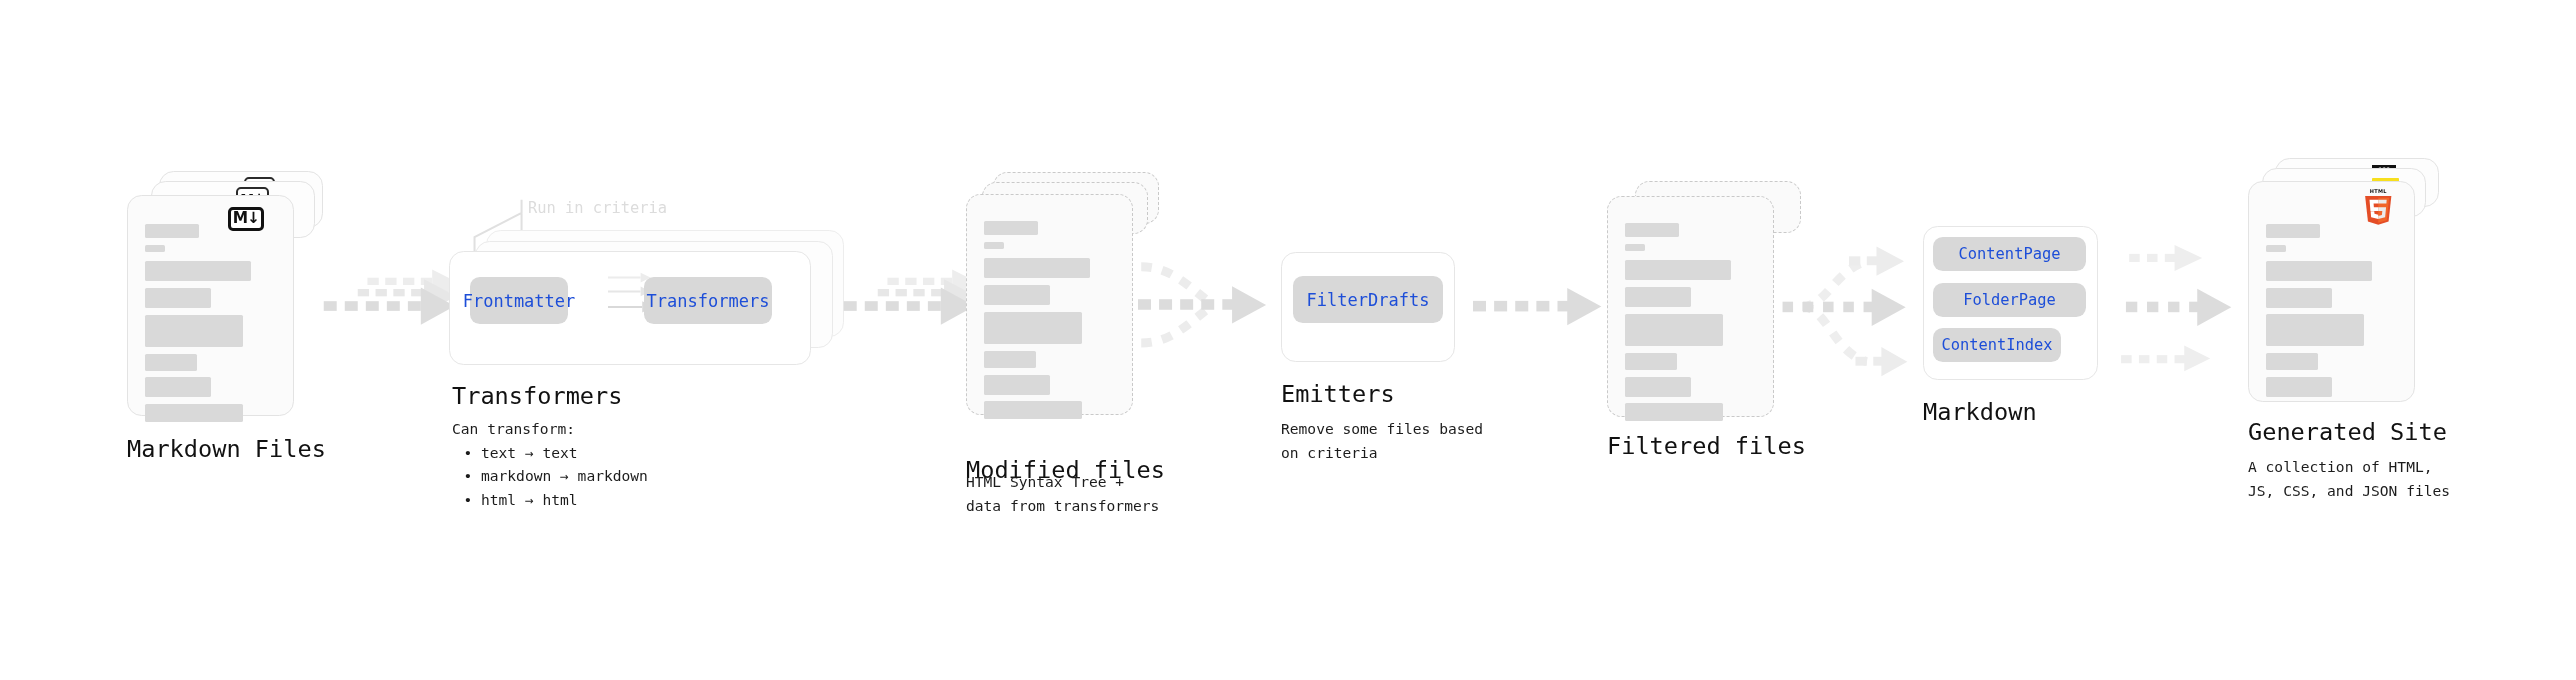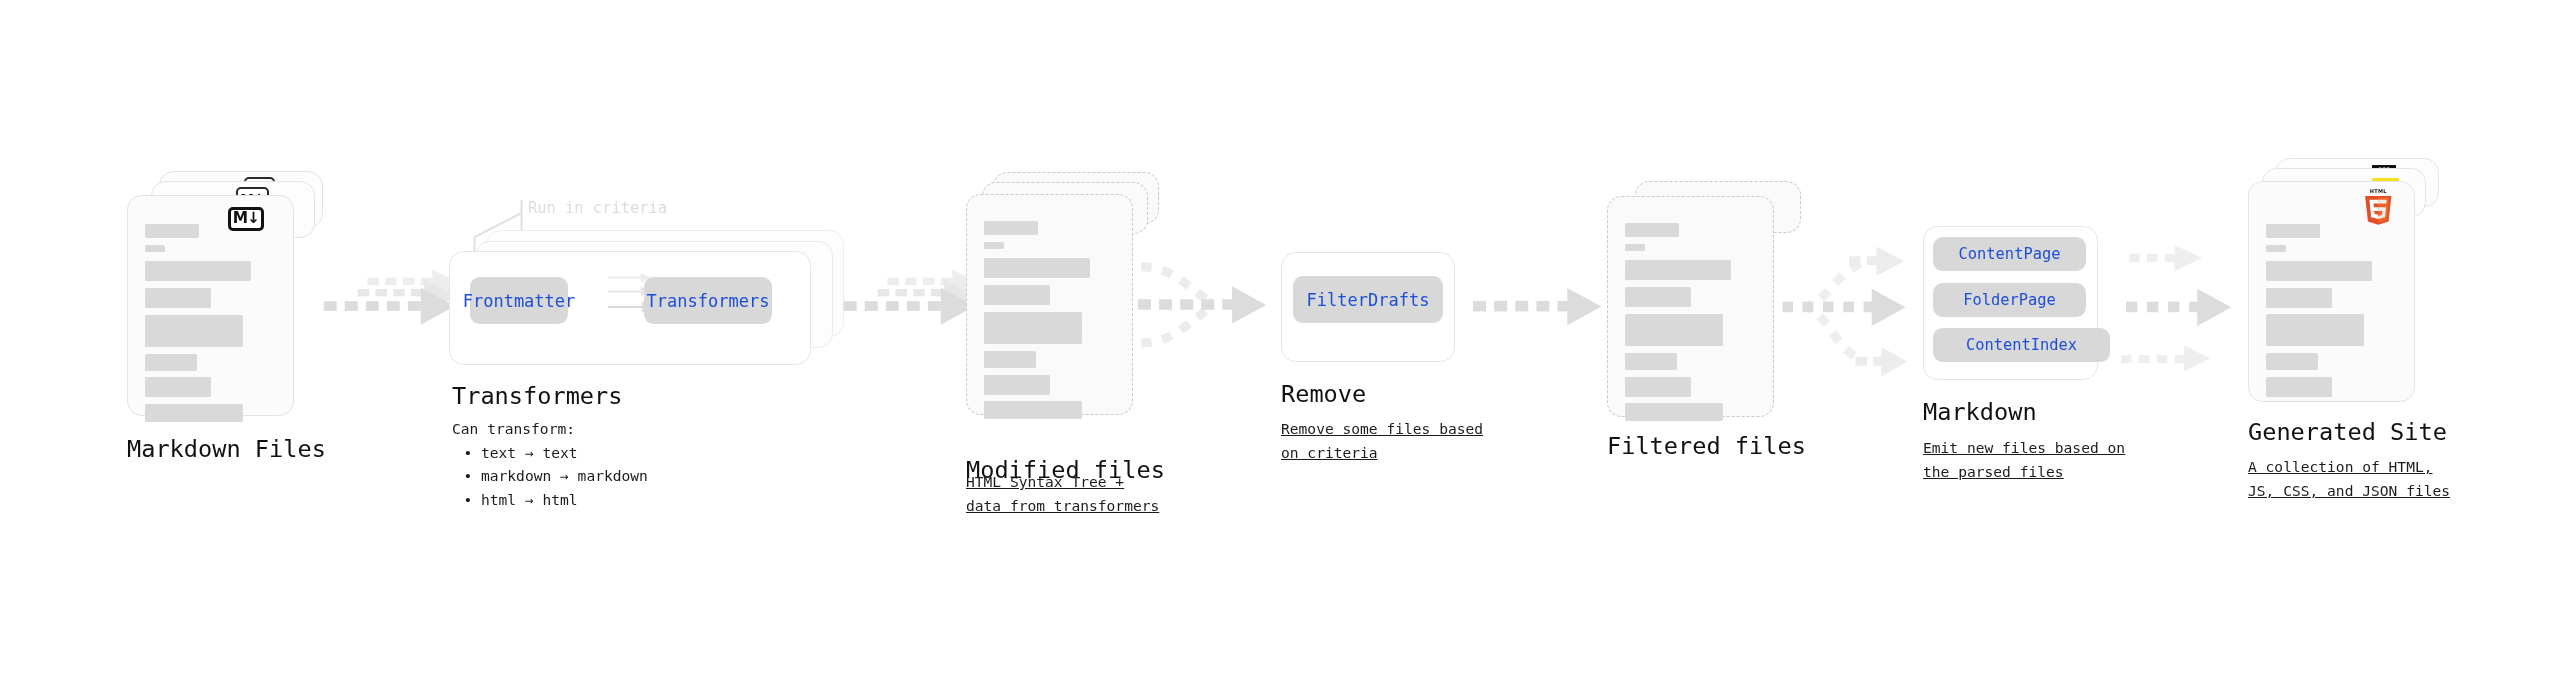--- a/index.html
+++ b/index.html
@@ -88,21 +88,20 @@
     font-family: "DejaVu Sans Mono", "Liberation Mono", monospace;
     letter-spacing: 0px;
   }
   .sub {
     position: absolute;
     font-size: 14.6px;
     line-height: 1.62;
     color: #1c1c1c;
     white-space: pre;
     font-family: "DejaVu Sans Mono", "Liberation Mono", monospace;
-    text-decoration: underline;
   }
   .note {
     position: absolute;
     font-size: 15.4px;
     color: #dcdcdc;
     white-space: nowrap;
     font-family: "DejaVu Sans Mono", "Liberation Mono", monospace;
   }
   .bullets { position: absolute; }
   .blabel { font-size: 14.6px; color: #1c1c1c; white-space: nowrap; line-height: 1.62; }
@@ -263,21 +262,21 @@
         <rect x="26" y="63" width="16" height="13"></rect>
       <rect x="52" y="63" width="16" height="13"></rect>
         <rect x="78" y="63" width="16" height="13"></rect>
       <rect x="104" y="63" width="16" height="13"></rect>
       <polygon points="116,47 158,70 116,93"></polygon>
     </g>
   </svg>
 
   <div class="pbox" style="left:1281px; top:252px; width:174px; height:110px;"></div>
   <div class="chip" style="left:1293px; top:276px; width:150px; height:47px;">FilterDrafts</div>
-  <div class="title" style="left:1281px; top:380px;">Remove</div>
+  <div class="title" style="left:1281px; top:380px;">Emitters</div>
   <div class="sub" style="left:1281px; top:417px;">Remove some files based
 on criteria</div>
 
   <svg class="arrow" style="left:1473px; top:286px; width:130px; height:46px;" viewBox="0 0 160 56">
     <g fill="#dcdcdc">
       <rect x="0" y="18" width="16" height="13"></rect>
         <rect x="26" y="18" width="16" height="13"></rect>
       <rect x="52" y="18" width="16" height="13"></rect>
         <rect x="78" y="18" width="16" height="13"></rect>
       <rect x="104" y="18" width="16" height="13"></rect>
@@ -319,24 +318,22 @@
       <rect x="58" y="86" width="13" height="13"></rect>
         <rect x="83" y="86" width="13" height="13"></rect>
       <rect x="108" y="86" width="13" height="13"></rect>
       <polygon points="118,70 160,93 118,116"></polygon>
     </g>
   </svg>
 
   <div class="pbox" style="left:1923px; top:226px; width:175px; height:154px;"></div>
   <div class="chip" style="left:1933px; top:237px; width:153px; height:34px; font-size:15.4px;">ContentPage</div>
   <div class="chip" style="left:1933px; top:283px; width:153px; height:34px; font-size:15.4px;">FolderPage</div>
-  <div class="chip" style="left:1933px; top:328px; width:177px; height:34px; font-size:15.4px;">ContentIndex</div>
+  <div class="chip" style="left:1933px; top:328px; width:128px; height:34px; font-size:15.4px;">ContentIndex</div>
   <div class="title" style="left:1923px; top:398px;">Markdown</div>
-  <div class="sub" style="left:1923px; top:436px;">Emit new files based on
-the parsed files</div>
 
   <svg class="arrow" style="left:2121px; top:232px; width:146px; height:158px;" viewBox="0 0 180 195">
     <g fill="#eeeeee">
       <rect x="10" y="27" width="13" height="10"></rect>
         <rect x="32" y="27" width="13" height="10"></rect>
       <rect x="54" y="27" width="13" height="10"></rect>
       <polygon points="66,16 100,32 66,48"></polygon>
     </g>
     <g fill="#dcdcdc">
       <rect x="6" y="86" width="14" height="13"></rect>

